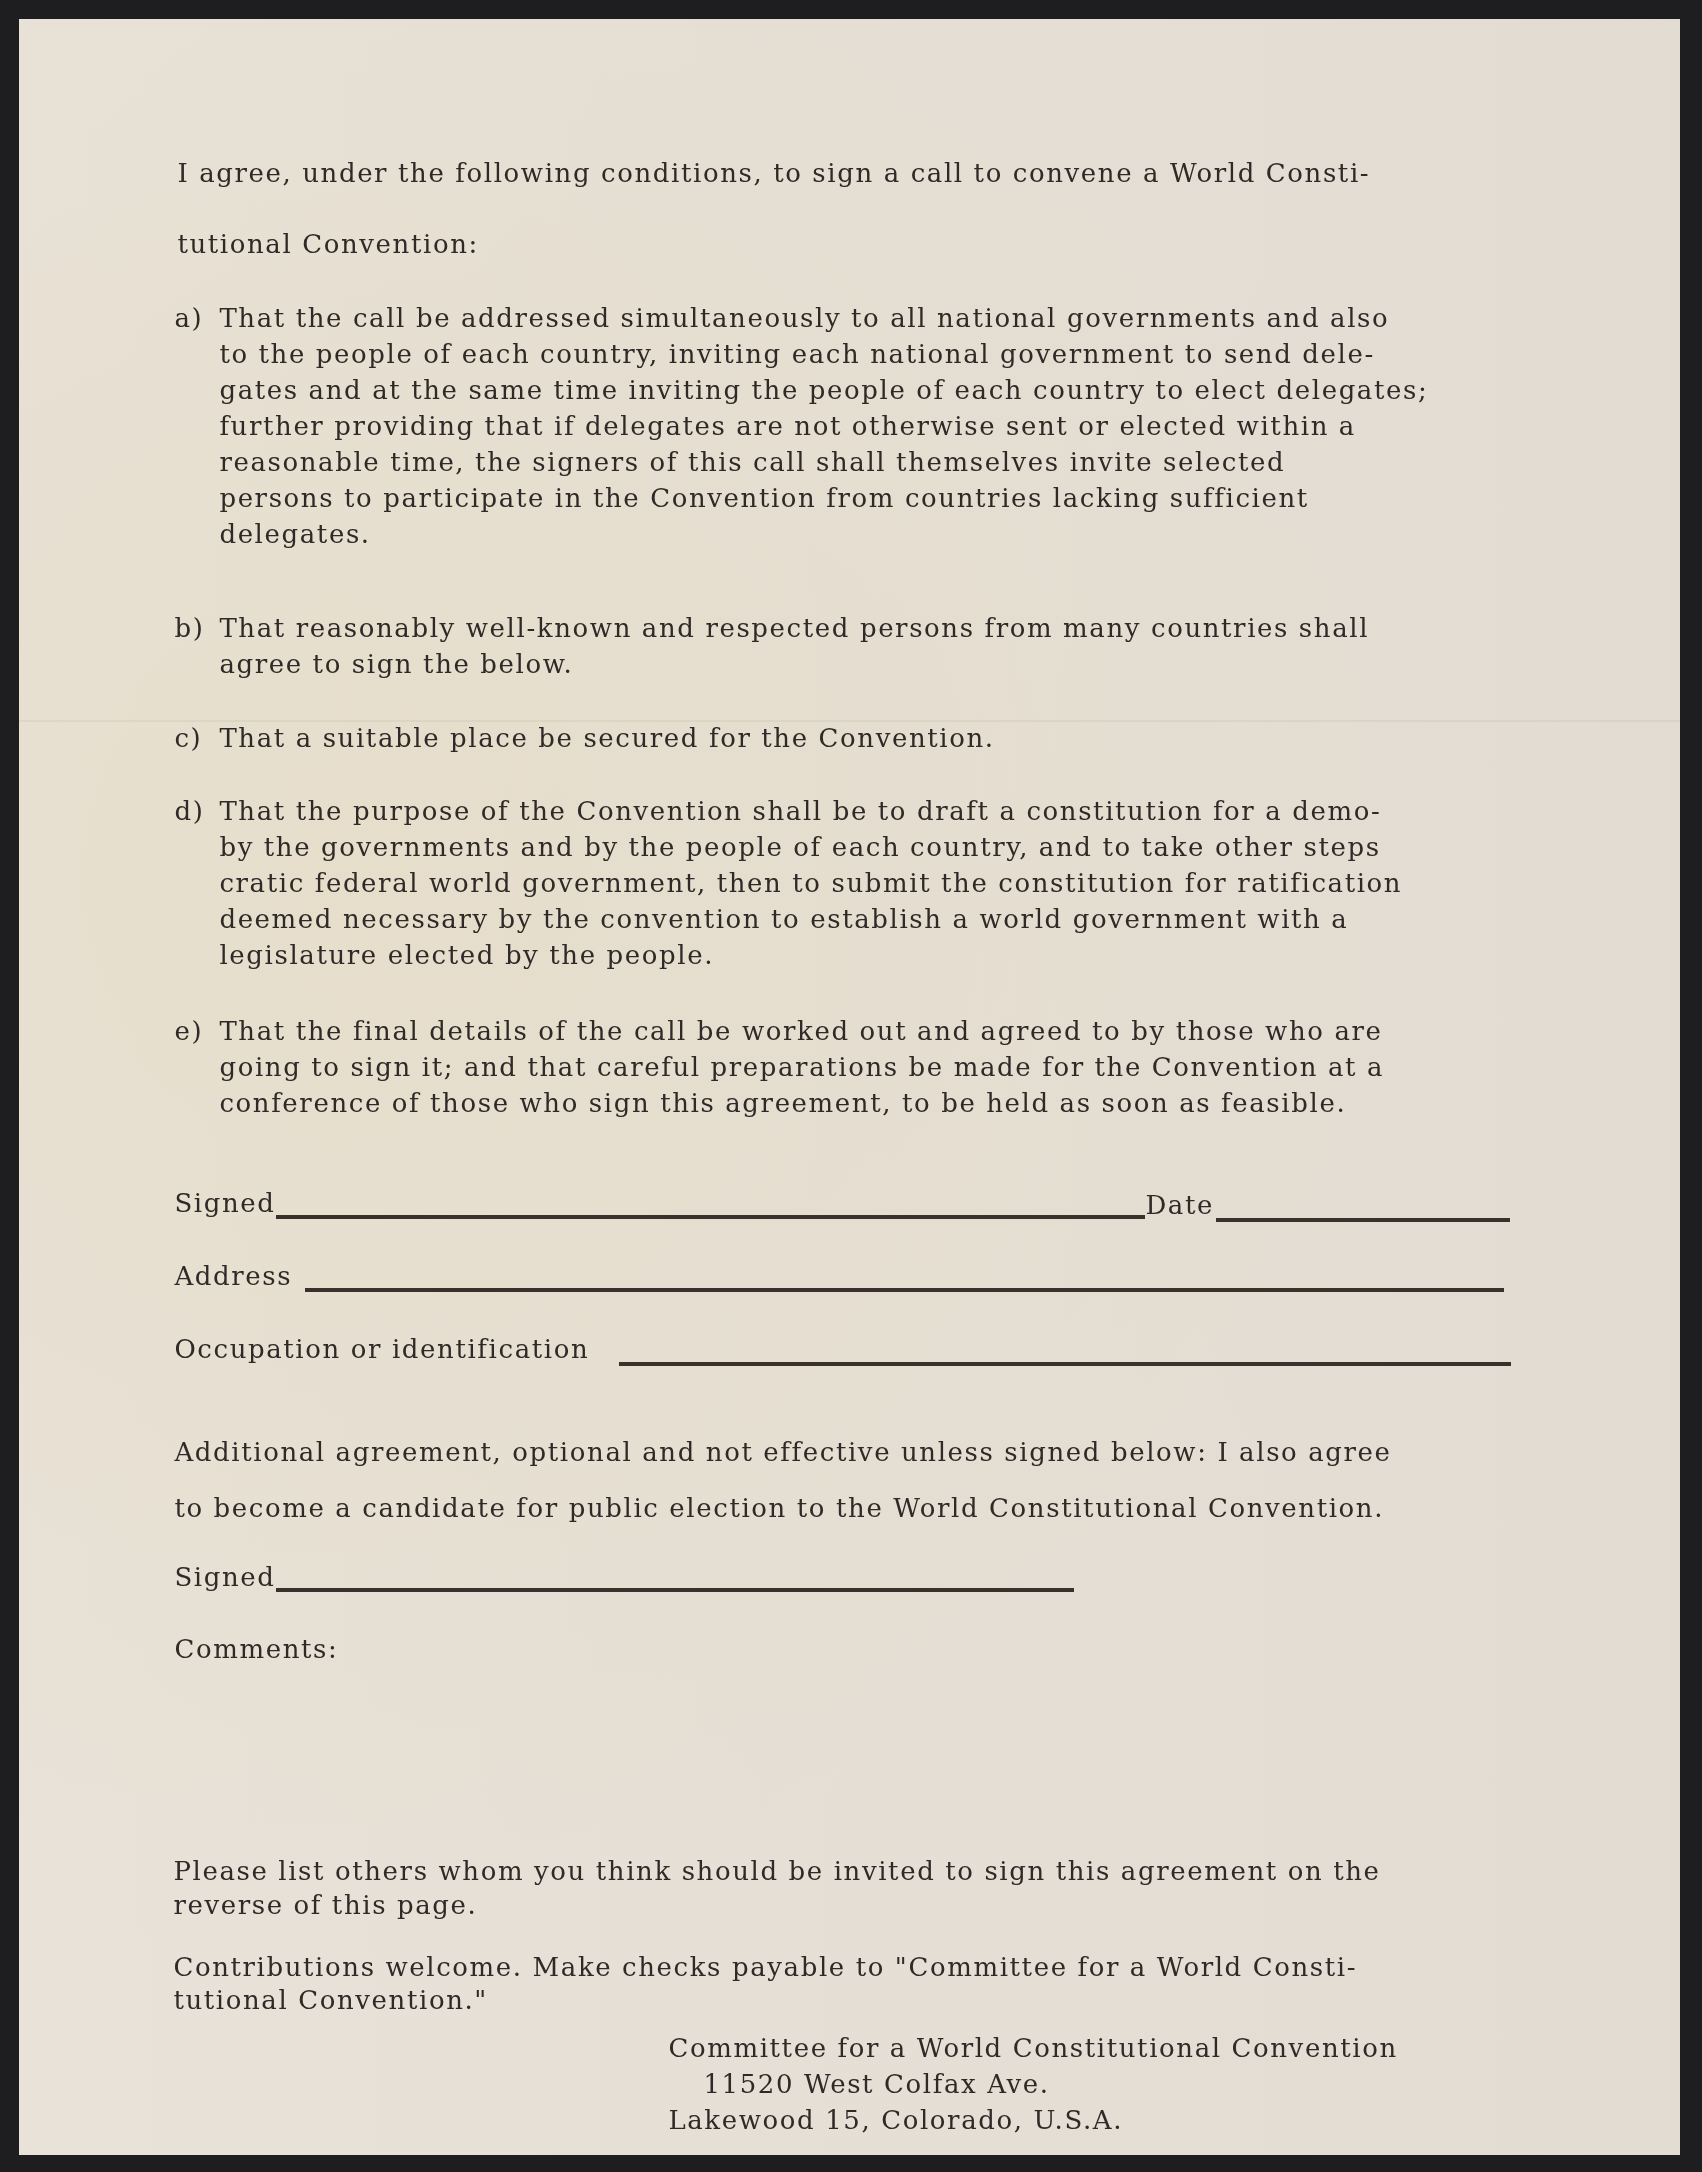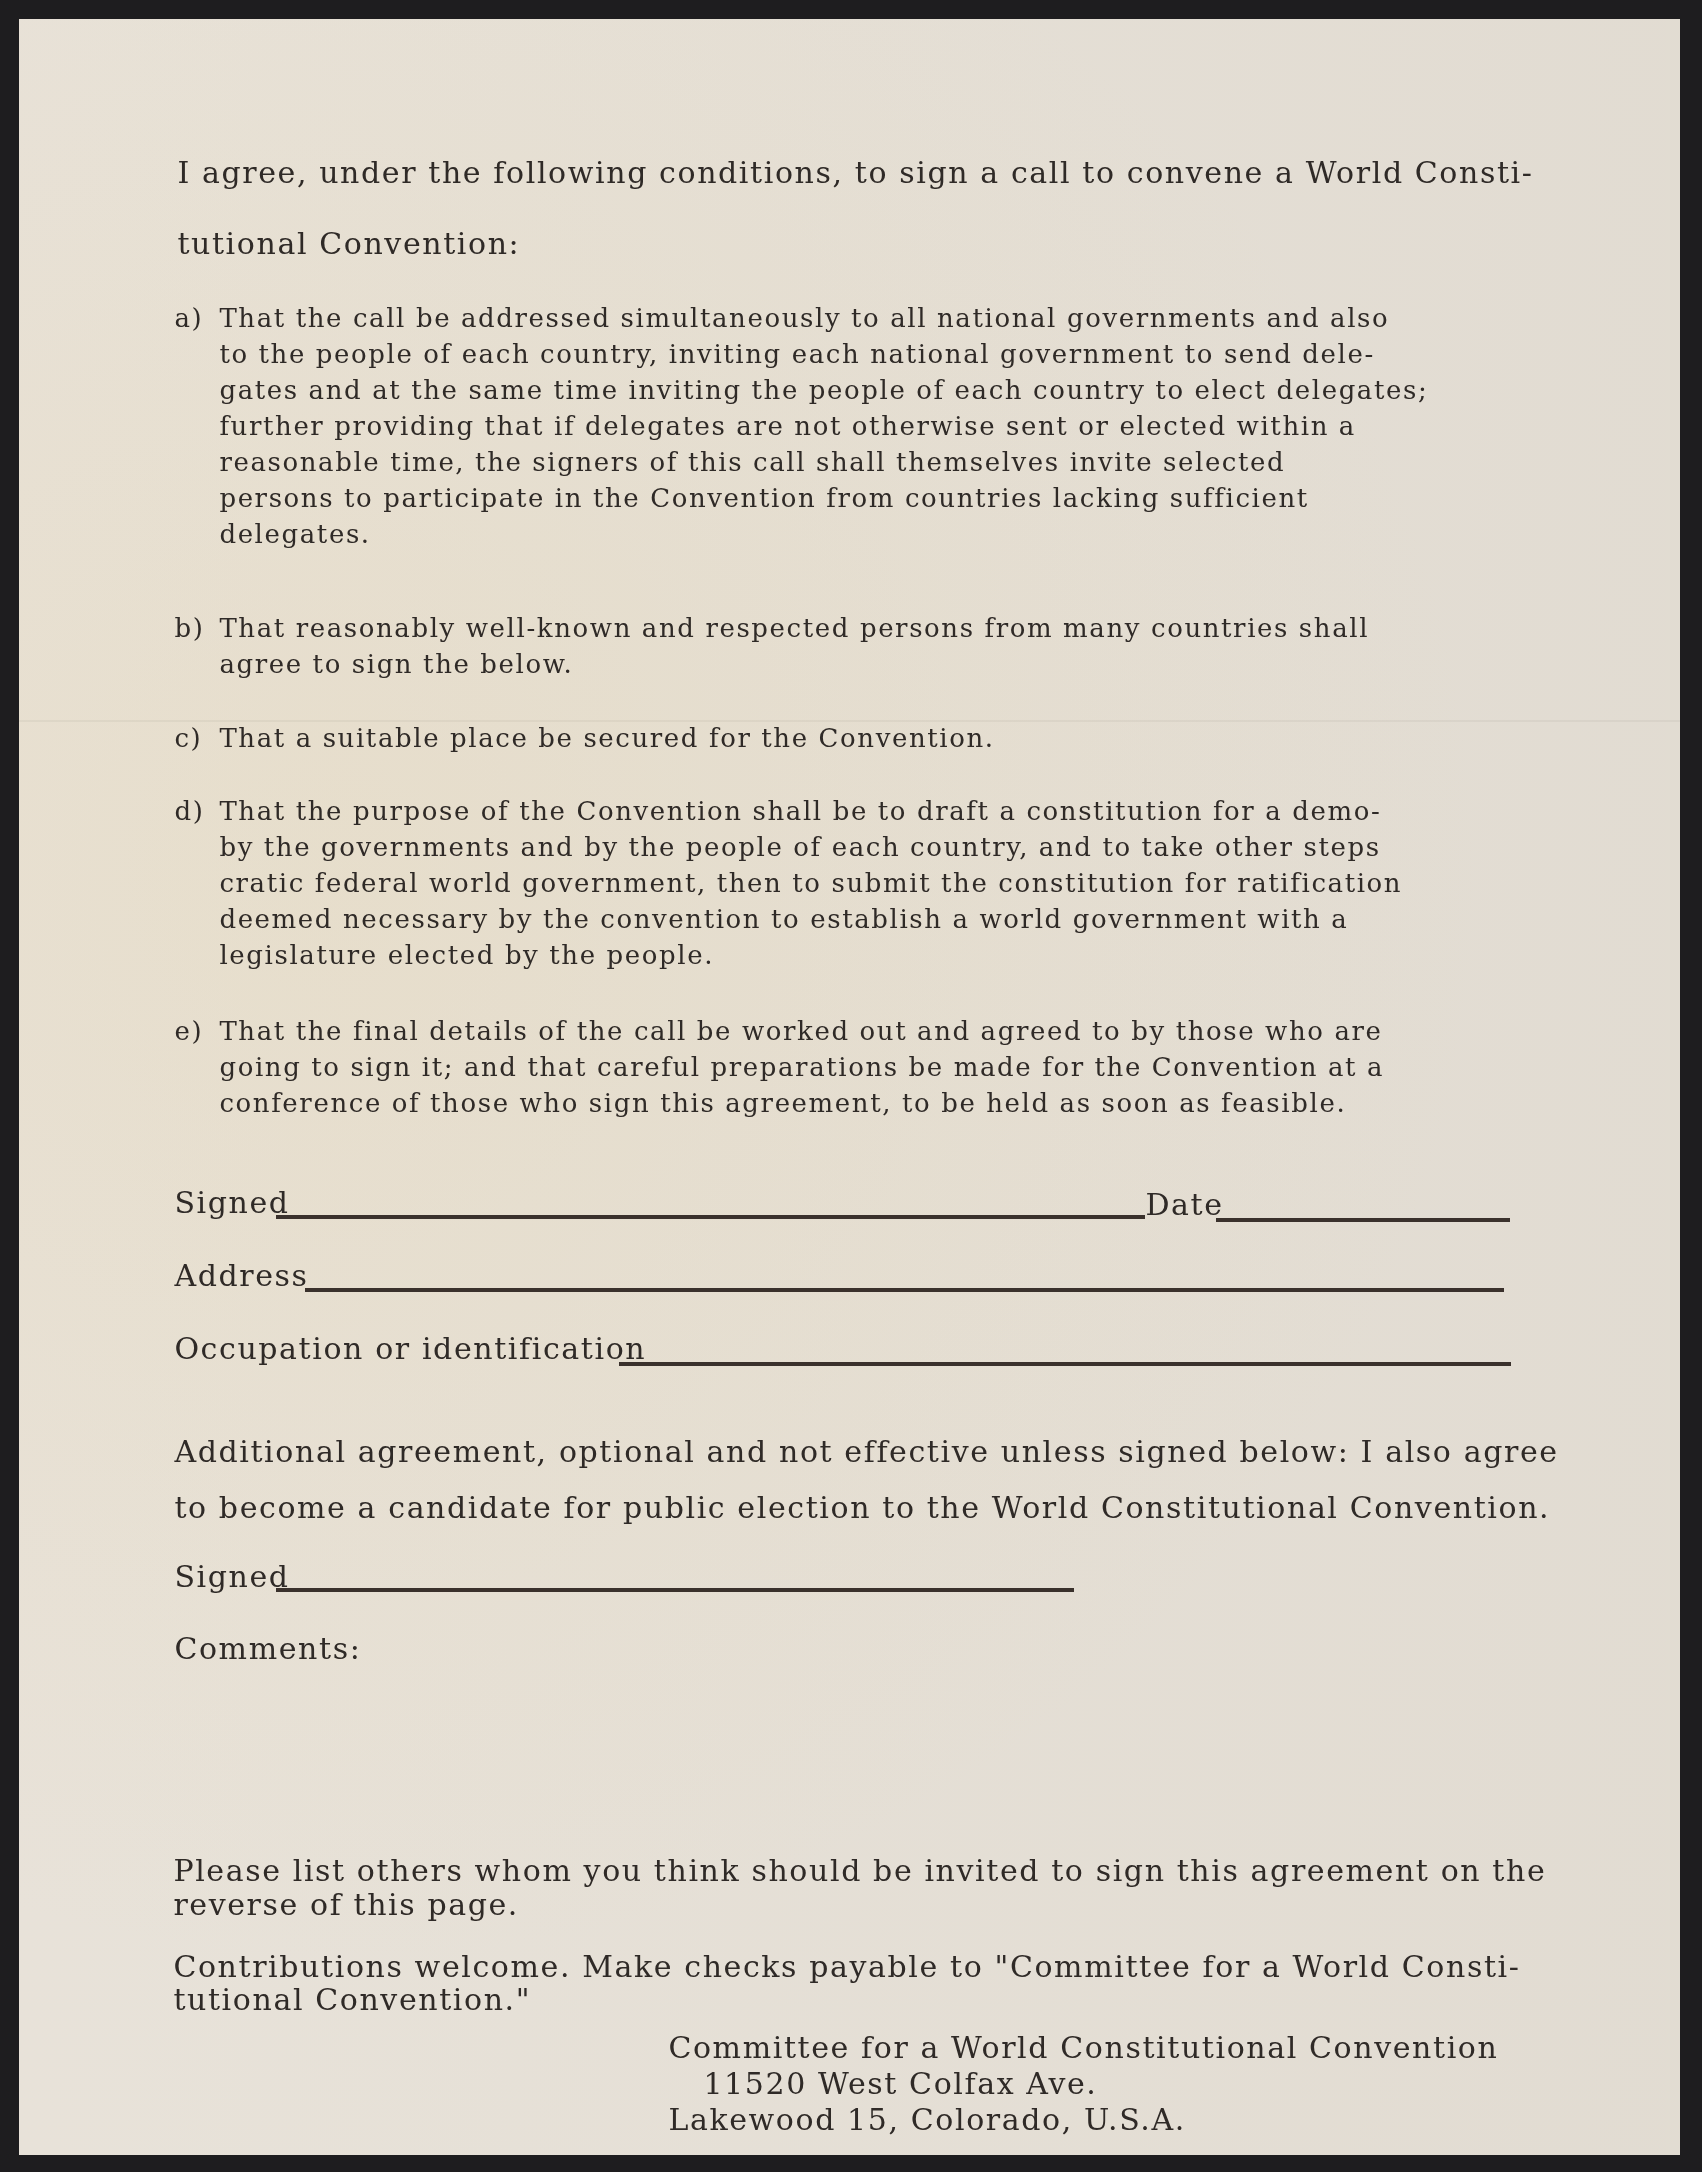--- a/index.html
+++ b/index.html
@@ -7,21 +7,21 @@
     width:1703px; height:2172px; background:#1e1d1f; position:relative; overflow:hidden;
     font-family:"DejaVu Serif", serif; color:#2f2a27;
   }
   .paper {
     position:absolute; left:19.4px; top:19.4px; width:1661px; height:2136px;
     background:#e6e0d6;
     background-image: radial-gradient(ellipse at 20% 40%, rgba(230,215,180,0.35), transparent 60%),
                       linear-gradient(90deg, rgba(255,255,255,0.08), rgba(0,0,0,0.02));
   }
   .fold { position:absolute; left:0; width:100%; height:1.3px; background:rgba(0,0,0,0.04); }
-  .t { position:absolute; font-size:30px; letter-spacing:1.6px; line-height:36px; white-space:nowrap; }
+  .t { position:absolute; font-size:26px; letter-spacing:1.6px; line-height:36px; white-space:nowrap; }
   .item { position:absolute; left:155px; font-size:26px; letter-spacing:1.6px; line-height:36px; }
   .item .lbl { position:absolute; left:0; top:0; }
   .item .body { position:absolute; left:45px; top:0; white-space:nowrap; }
   .line { position:absolute; height:3.2px; background:#3a312c; }
 </style>
 </head>
 <body>
 
 <div class="paper">
   <div class="fold" style="top:701px;"></div>

